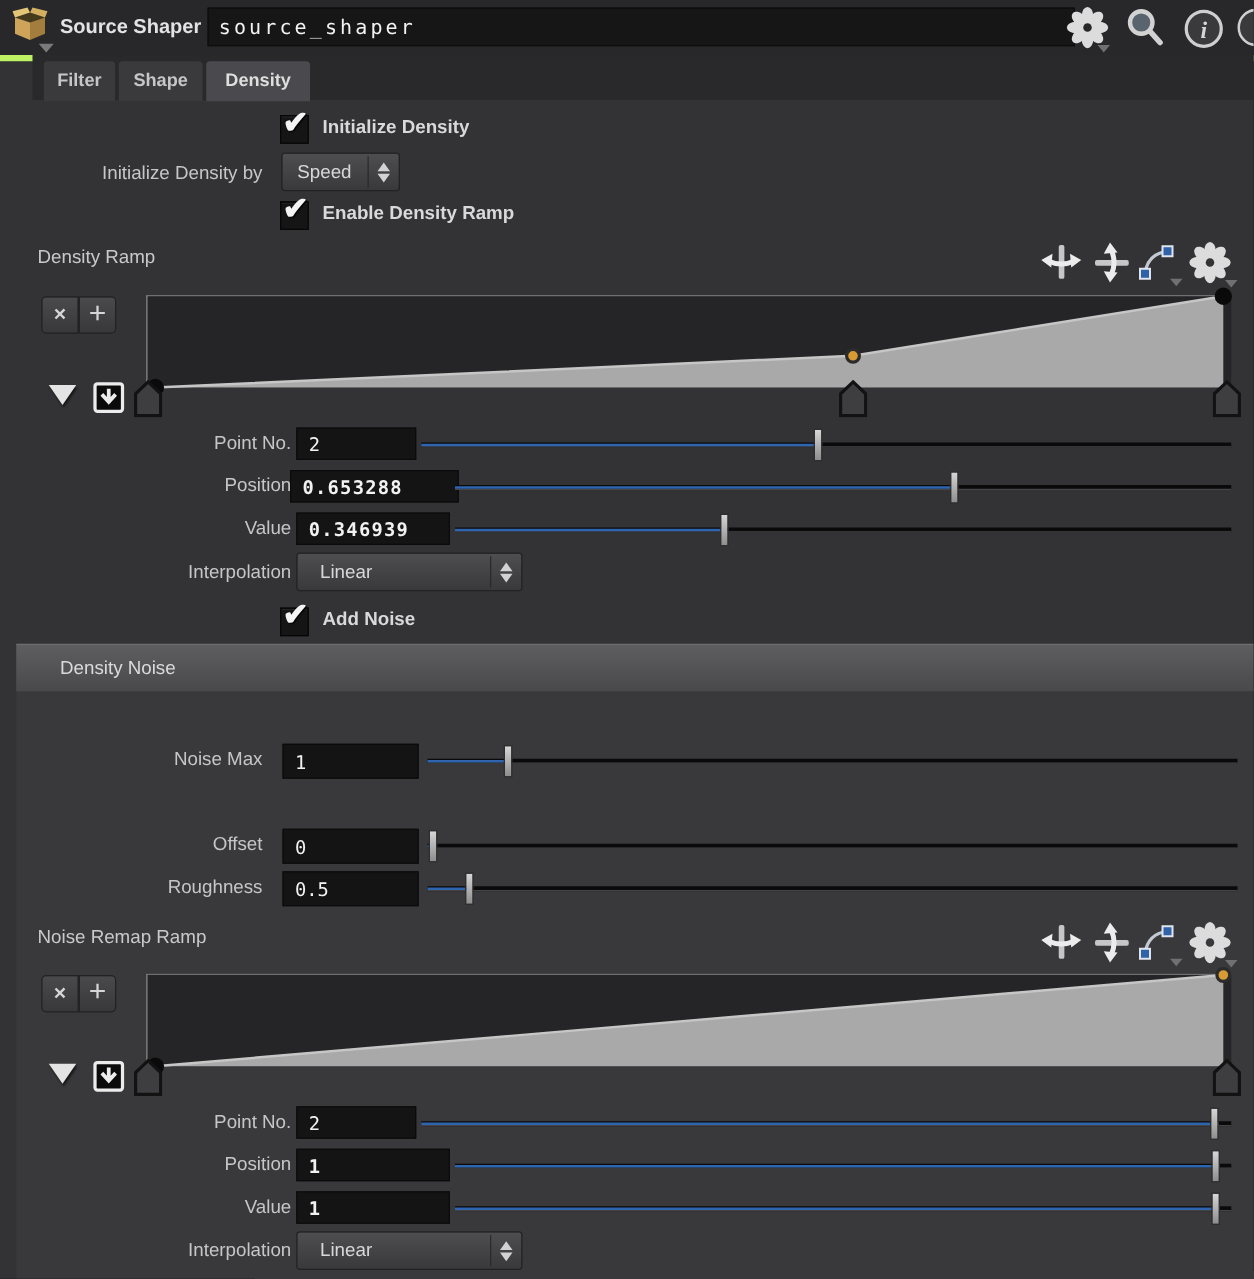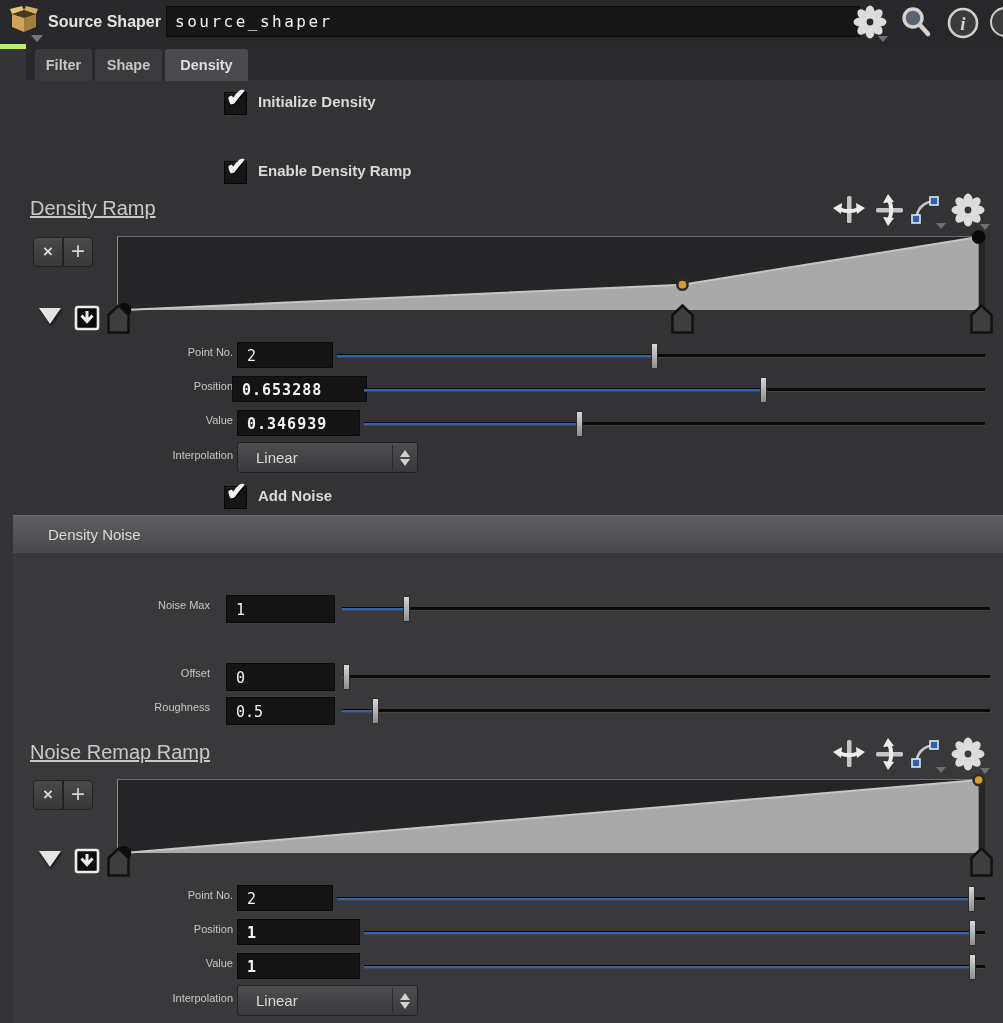--- a/index.html
+++ b/index.html
@@ -21,21 +21,21 @@
        color:#c6c6c6;background:#3a3a3d;border-radius:4px 4px 0 0;border:1px solid #2a2a2c;border-bottom:none;}
   .tab.active{background:#4a4a4e;color:#dedede;}
   
   .cbrow{position:absolute;left:0;width:1003px;height:24px;}
   .checkbox{position:absolute;left:224px;top:0;width:21px;height:21px;background:#151515;border:1px solid #060606;
        box-shadow:inset 0 1px 0 rgba(255,255,255,.07);}
   .checkmark{position:absolute;left:1px;top:-10px;font-size:25px;font-weight:bold;color:#f4f4f4;text-shadow:1px 1px 1px #000;}
   .cblabel{position:absolute;left:258px;top:1px;font-size:15px;font-weight:bold;color:#d9d9d9;}
   .flabel{position:absolute;font-size:15px;color:#c6c6c6;text-align:right;}
   .prow{position:absolute;left:0;width:1003px;height:28px;}
-  .plabel{position:absolute;left:0;top:4px;font-size:11px;color:#c6c6c6;text-align:right;}
+  .plabel{position:absolute;left:0;top:4px;font-size:15px;color:#c6c6c6;text-align:right;}
   .w233{width:233px;} .w210{width:210px;}
   .pfield{position:absolute;top:0;height:26px;line-height:26px;background:#141414;border:1px solid #0b0b0b;
       color:#f2f2f2;font-family:"DejaVu Sans Mono",monospace;font-size:15px;padding-left:9px;box-sizing:border-box;}
   .pfield.bold{font-weight:bold;letter-spacing:1px;}
   
   .slider{position:absolute;top:1px;height:26px;}
   .slider .track{position:absolute;left:0;right:0;top:11px;height:3px;background:#0a0a0a;border-bottom:1px solid #454548;}
   .slider .fill{position:absolute;left:0;top:12px;height:2px;background:#2e65ae;width:calc(var(--frac)*100%);}
   .slider .thumb{position:absolute;top:0;width:7px;height:26px;left:calc(var(--frac)*(100% - 7px));
       background:linear-gradient(180deg,#d6d6d6,#8d8d8d);border:1px solid #2e2e2e;box-sizing:border-box;}
@@ -44,21 +44,21 @@
       border:1px solid #222224;border-radius:3px;box-sizing:border-box;}
   .dd-text{position:absolute;left:0;right:26px;top:0;height:29px;line-height:29px;font-size:15px;color:#d8d8d8;}
   .dd-text.center{text-align:center;} .dd-text.left{padding-left:18px;}
   .dd-spin{position:absolute;right:0;top:2px;bottom:2px;width:24px;border-left:1px solid #2a2a2c;
       display:flex;flex-direction:column;align-items:center;justify-content:center;gap:2px;}
   .tri-up{width:0;height:0;border-left:5px solid transparent;border-right:5px solid transparent;border-bottom:7px solid #d2d2d2;}
   .tri-down{width:0;height:0;border-left:5px solid transparent;border-right:5px solid transparent;border-top:7px solid #d2d2d2;}
   
   .ramp-toolbar{position:absolute;height:40px;}
   .rt-icon{position:absolute;top:0;width:36px;height:36px;}
-  .ramp-label{position:absolute;font-size:20px;color:#c9c9c9;text-decoration:underline;}
+  .ramp-label{position:absolute;font-size:15px;color:#c9c9c9;}
   .ramp-widget{position:absolute;left:0;width:1003px;height:102px;}
   .btn-del,.btn-add{position:absolute;top:1px;width:30px;height:30px;background:linear-gradient(180deg,#4a4a4d,#38383b);
       border:1px solid #222;color:#d6d6d6;text-align:center;box-sizing:border-box;}
   .btn-del{left:33px;border-radius:4px 0 0 4px;font-size:17px;font-weight:bold;line-height:27px;}
   .btn-add{left:63px;border-radius:0 4px 4px 0;font-size:24px;line-height:25px;}
   .ramp-area{position:absolute;left:117px;top:0;width:868px;height:74px;background:#252527;
       border-left:1px solid #8d8d8d;border-top:1px solid #6f6f71;box-sizing:border-box;}
   .ramp-svg{width:100%;height:100%;overflow:visible;display:block;}
   .ramp-handles{position:absolute;left:117px;top:68px;width:868px;height:32px;}
   .house{position:absolute;top:0;}
@@ -129,20 +129,30 @@
     <div class="tab active" style="left:138px;width:83px">Density</div>
   </div>
 
   <div class="cbrow" style="top:92px">
     <div class="checkbox">
       <span class="checkmark">✔</span>
     </div>
     <div class="cblabel">Initialize Density</div>
   </div>
 
+  <div class="prow" style="top:122px">
+    <div class="flabel" style="left:0;top:8px;width:210px">Initialize Density by</div>
+    <div class="dropdown" style="left:225px;top:0;width:95px">
+      <span class="dd-text center">Speed</span>
+      <span class="dd-spin">
+          <span class="tri-up"></span>
+          <span class="tri-down"></span>
+        </span>
+    </div>
+  </div>
 
   <div class="cbrow" style="top:161px">
     <div class="checkbox">
       <span class="checkmark">✔</span>
     </div>
     <div class="cblabel">Enable Density Ramp</div>
   </div>
 
   <div class="ramp-label" style="left:30px;top:197px">Density Ramp</div>
 

